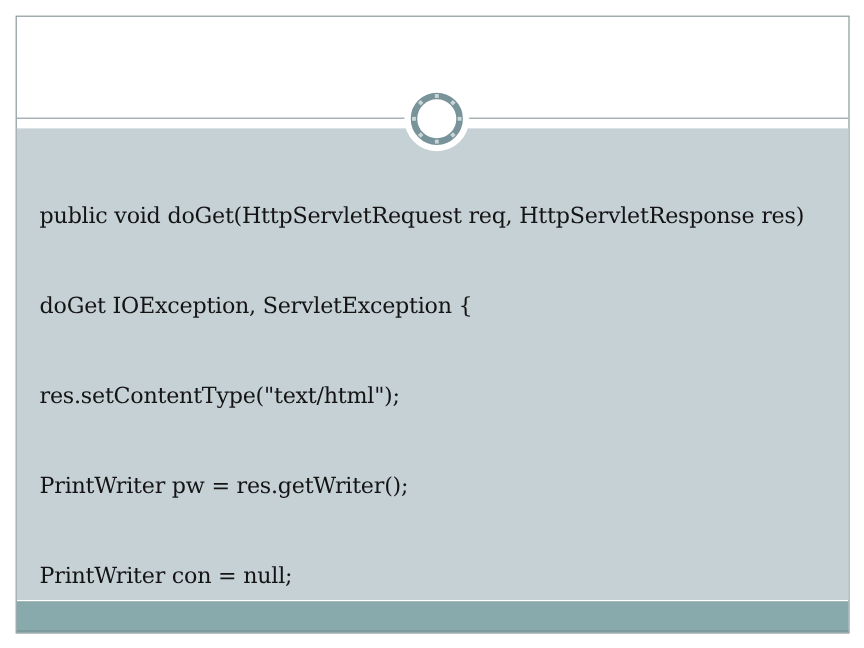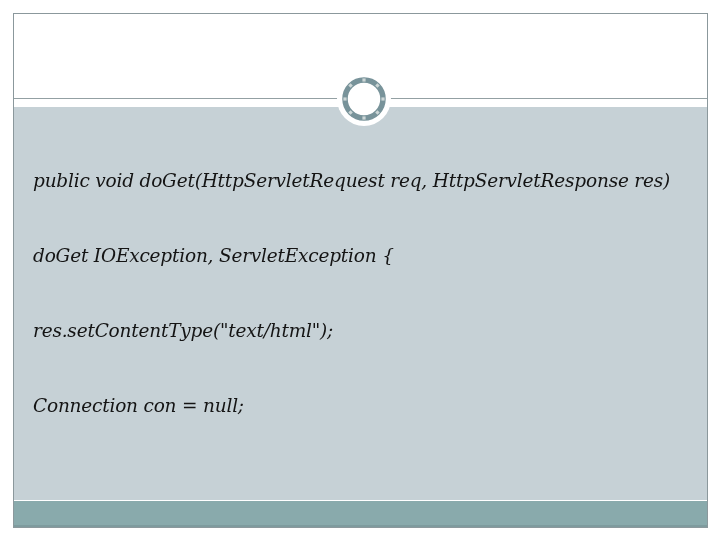--- a/index.html
+++ b/index.html
@@ -53,21 +53,20 @@
   .code-block {
     padding: 11px 18px 0 19px;
     color: #141414;
     font-size: 18.5px;
     line-height: 25px;
     white-space: pre;
     letter-spacing: -0.2px;
   }
   .code-line {
     height: 25px;
-    font-style: italic;
   }
   .accent-band {
     position: absolute;
     left: 0;
     right: 0;
     bottom: 0;
     height: 26px;
     background: #89aaac;
     border-bottom: 2px solid #7e9b9e;
     box-sizing: border-box;
@@ -94,21 +93,22 @@
         <rect x="28.4" y="9.4" width="3.2" height="3.2" transform="rotate(270 30 30)"></rect>
         <rect x="28.4" y="9.4" width="3.2" height="3.2" transform="rotate(315 30 30)"></rect>
       </g>
     </svg>
 
     <div class="code-area">
       <div class="code-block">
         <div class="code-line">public void doGet(HttpServletRequest req, HttpServletResponse res)</div>
         <div class="code-line">doGet IOException, ServletException {</div>
         <div class="code-line">res.setContentType("text/html");</div>
-        <div class="code-line">Connection con = null;</div>
+        <div class="code-line">PrintWriter pw = res.getWriter();</div>
+        <div class="code-line">PrintWriter con = null;</div>
         
         
         
         
         
         
         
         
       </div>
     </div>

